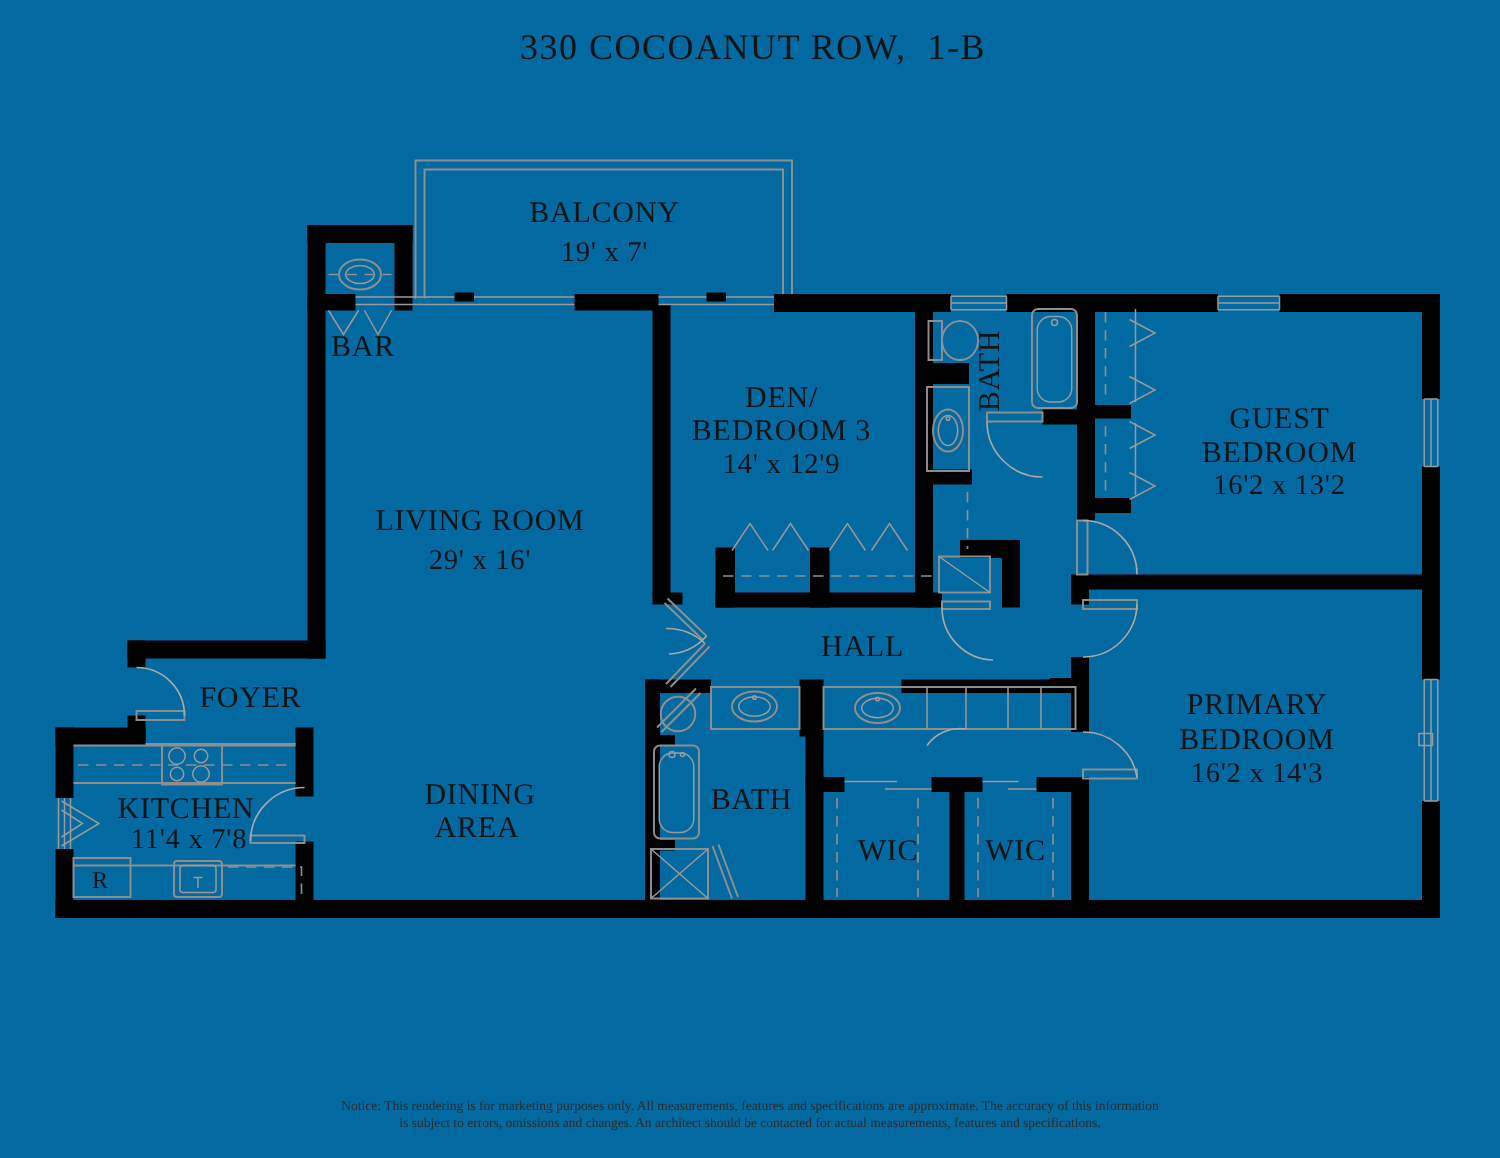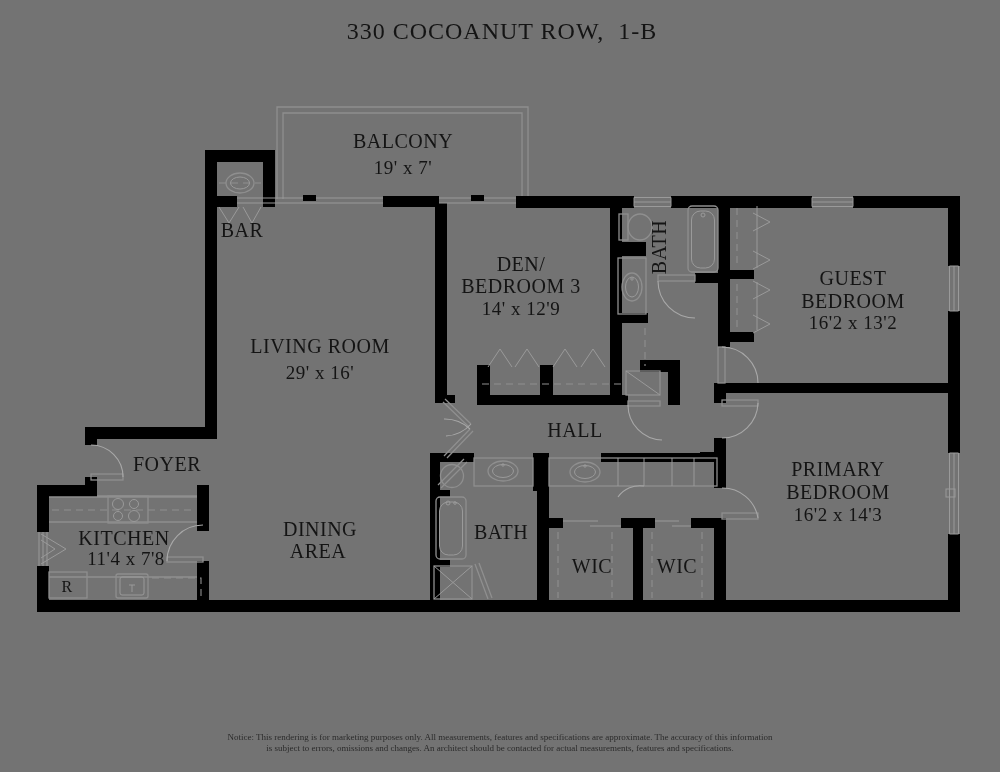--- a/index.html
+++ b/index.html
@@ -1,16 +1,16 @@
 <!DOCTYPE html>
 <html><head>
 <meta charset="utf-8">
 <style>
   html,body{margin:0;padding:0;background:#ffffff;}
-  .page{position:relative;width:1000px;height:772px;background:#737373;overflow:hidden;}
+  .page{position:relative;width:1000px;height:772px;background:#0369a1;overflow:hidden;}
   svg{display:block;}
   svg text{white-space:pre;}
   .wall{fill:#000000;stroke:none;}
   .thin{fill:none;stroke:#8f8f8f;stroke-width:1.3;}
   .thinner{fill:none;stroke:#9a9a9a;stroke-width:1;}
   .dash{fill:none;stroke:#8f8f8f;stroke-width:1.1;stroke-dasharray:7 5;}
   .arc{fill:none;stroke:#a8a8a8;stroke-width:1.1;}
   .lbl{font-family:"Liberation Serif",serif;fill:#141414;text-anchor:middle;letter-spacing:0.5px;}
   .s24{font-size:24px;letter-spacing:1px;}
   .s20{font-size:20px;}

